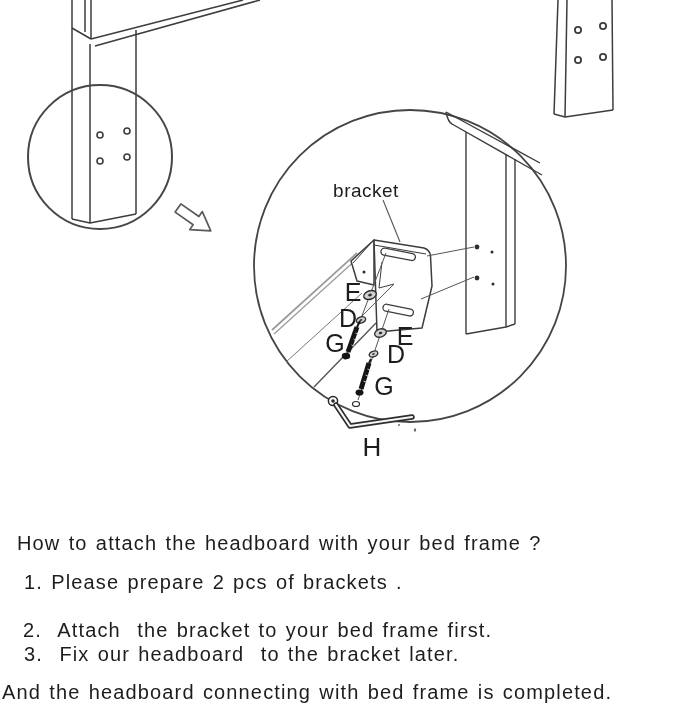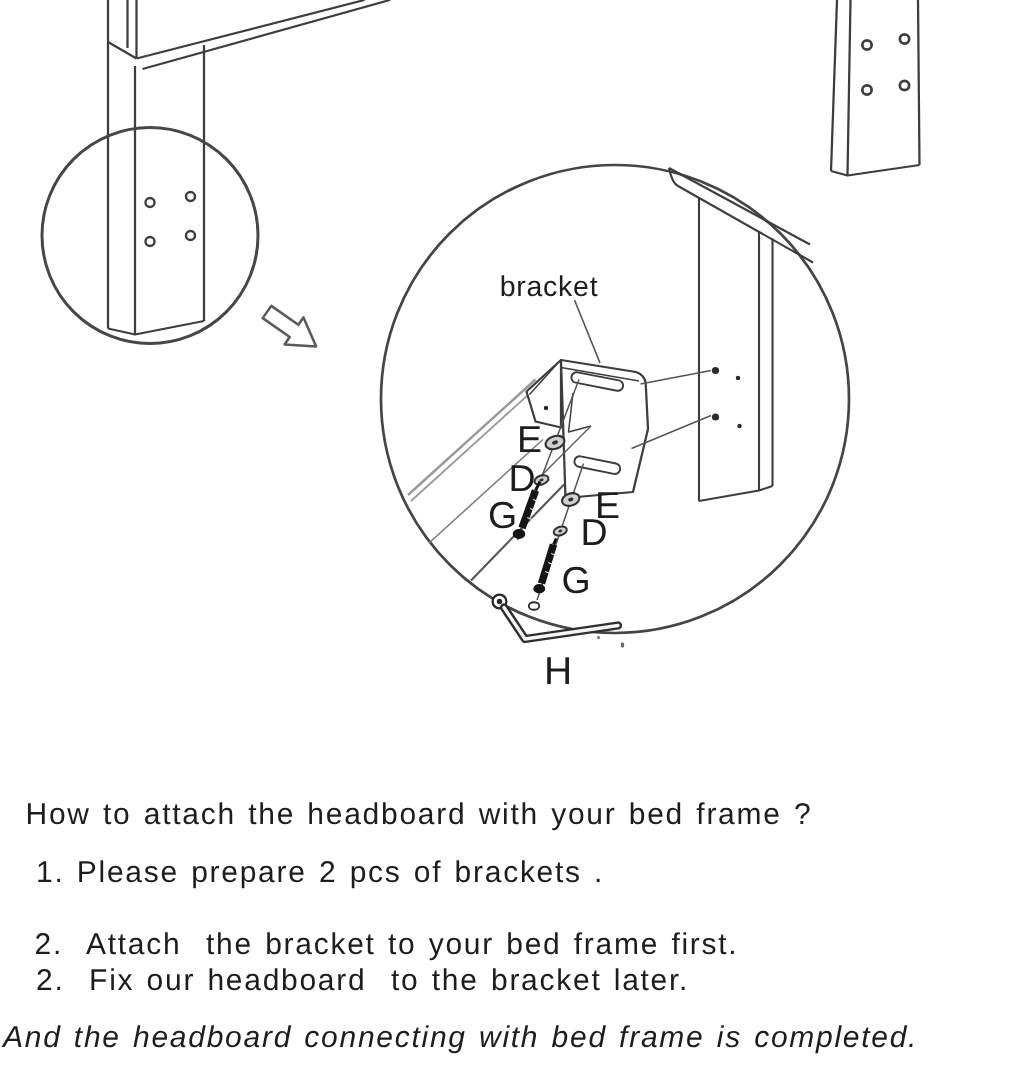--- a/index.html
+++ b/index.html
@@ -23,21 +23,21 @@
   .part-letter-h{font-size:26px;}
   .txt{
     position:absolute;color:var(--text-color);font-size:20px;
     letter-spacing:1.15px;word-spacing:1.5px;line-height:1.15;
     white-space:pre;
   }
   .txt.heading{left:17px;top:532px;}
   .txt.step1{left:24px;top:571px;text-align:right;}
   .txt.step2{left:23px;top:607px;margin-top:12px;}
   .txt.step3{left:24px;top:643px;}
-  .txt.footer{left:2px;top:681px;font-style:italic;}
+  .txt.footer{left:2px;top:681px;}
 </style>
 </head>
 <body>
 
 <div class="stage">
 
   <svg width="679" height="530" viewBox="0 0 679 530" fill="none" stroke-linejoin="round">
 
     <g stroke="var(--line-color)" stroke-width="1.5">
       <path d="M72,0 V28"></path>
@@ -185,15 +185,15 @@
         <ellipse cx="415" cy="430" rx="1.2" ry="1.8"></ellipse>
       </g>
 
     </g>
   </svg>
 
   
   <div class="txt heading">How to attach the headboard with your bed frame ?</div>
   <div class="txt step1">1. Please prepare 2 pcs of brackets .</div>
   <div class="txt step2">2.  Attach  the bracket to your bed frame first.</div>
-  <div class="txt step3">2.  Fix our headboard  to the bracket later.</div>
+  <div class="txt step3">3.  Fix our headboard  to the bracket later.</div>
   <div class="txt footer">And the headboard connecting with bed frame is completed.</div>
 </div>
 
 </body></html>

